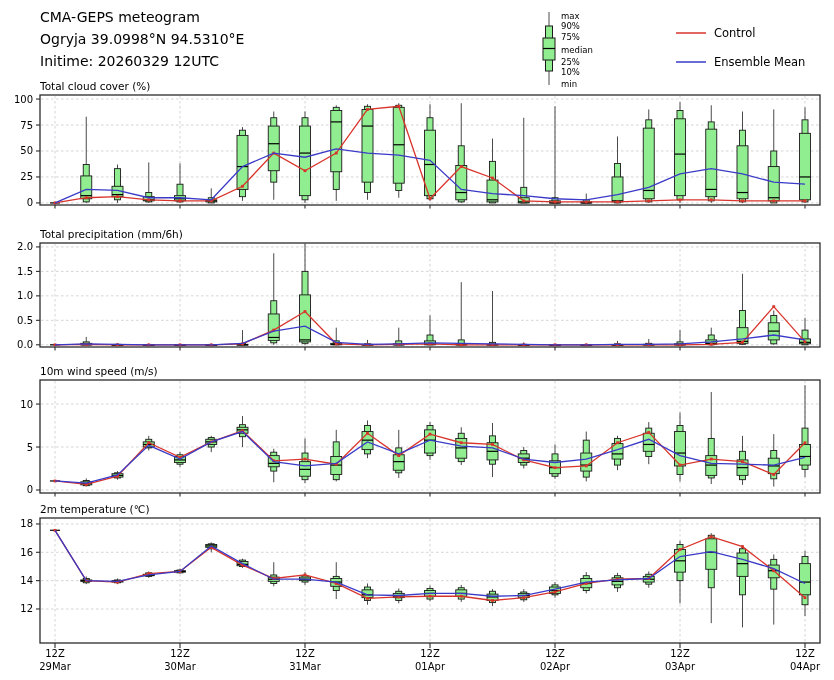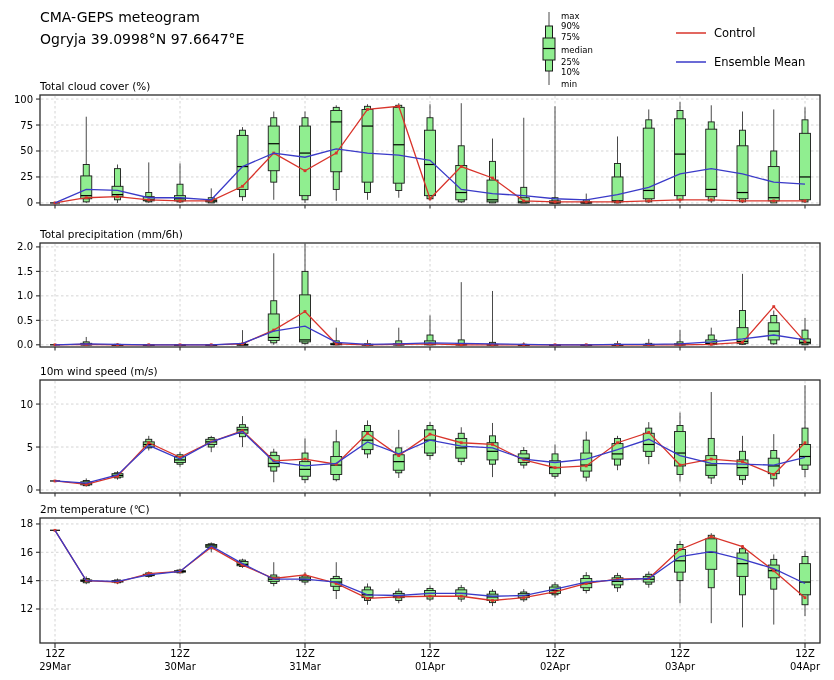--- a/index.html
+++ b/index.html
@@ -842,21 +842,22 @@
       <text x="555" y="670" text-anchor="middle" font-size="10">02Apr</text>
       <text x="680" y="657" text-anchor="middle" font-size="10">12Z</text>
       <text x="680" y="670" text-anchor="middle" font-size="10">03Apr</text>
       <text x="805" y="657" text-anchor="middle" font-size="10">12Z</text>
       <text x="805" y="670" text-anchor="middle" font-size="10">04Apr</text>
     </g>
   </svg>
 
 <div class="header">
   <div>CMA-GEPS meteogram</div>
-  <div>Ogryja 39.0998°N 97.6647°E</div>
+  <div>Ogryja 39.0998°N 94.5310°E</div>
+  <div>Initime: 20260329 12UTC</div>
 </div>
 
 <svg id="legend" width="834" height="95" viewBox="0 0 834 95">
   <g>
     <line class="glyph-whisker" x1="549" y1="12" x2="549" y2="85"></line>
     <rect class="glyph-fill" x="545.5" y="26" width="7" height="45"></rect>
     <rect class="glyph-fill" x="543" y="38" width="12" height="22"></rect>
     <line class="glyph-median" x1="543" y1="48.5" x2="555" y2="48.5"></line>
   </g>
   <g>

